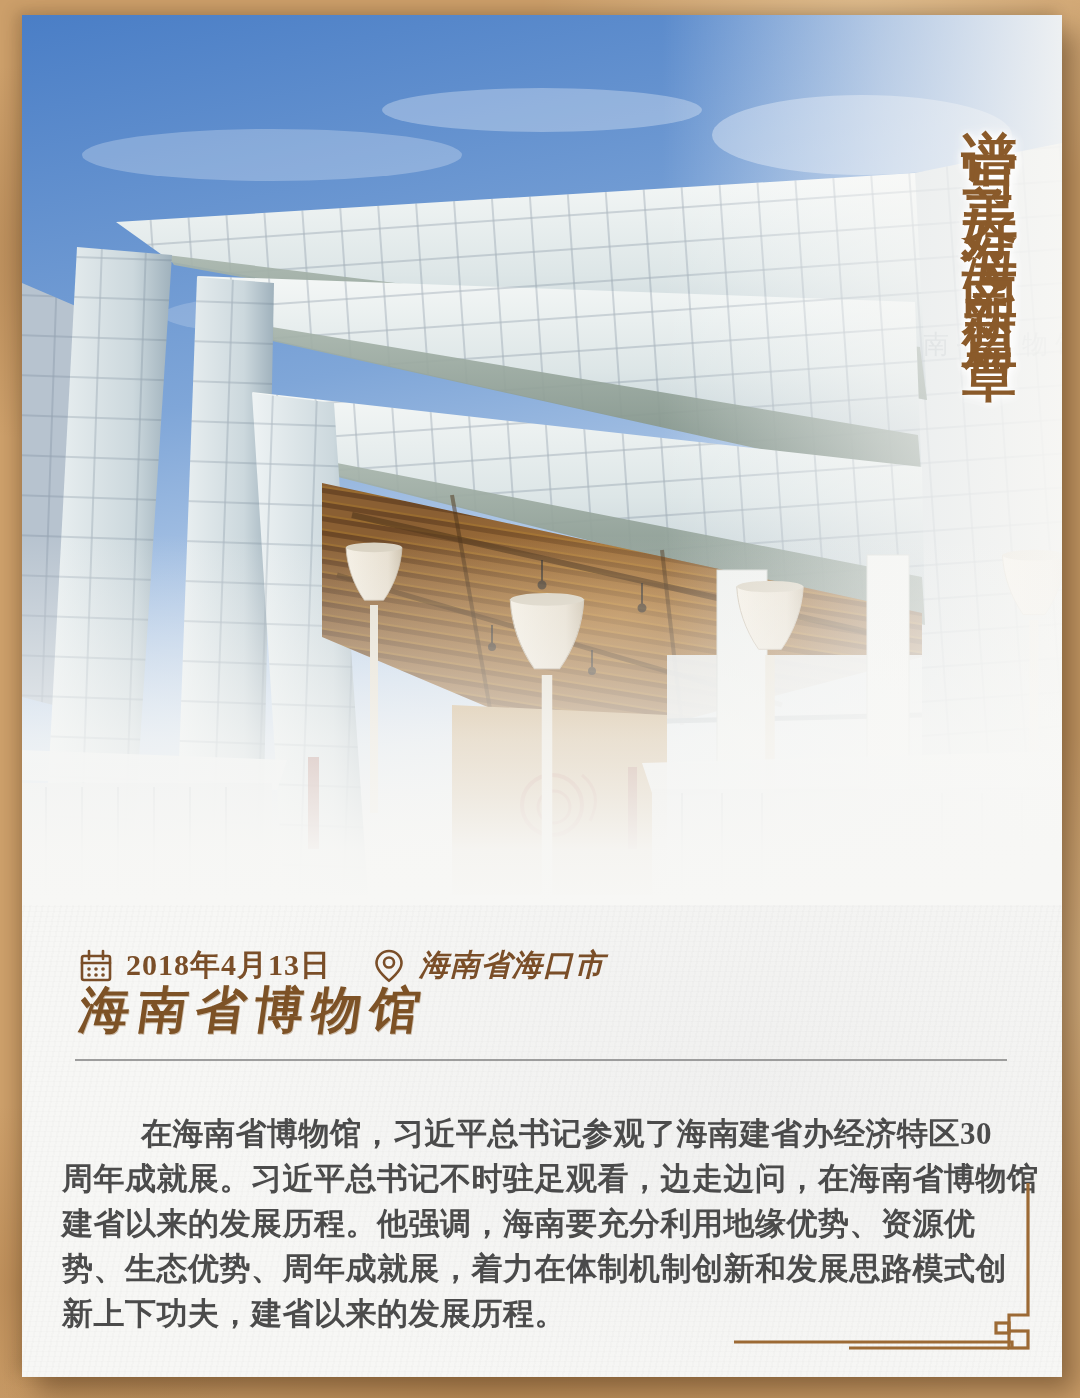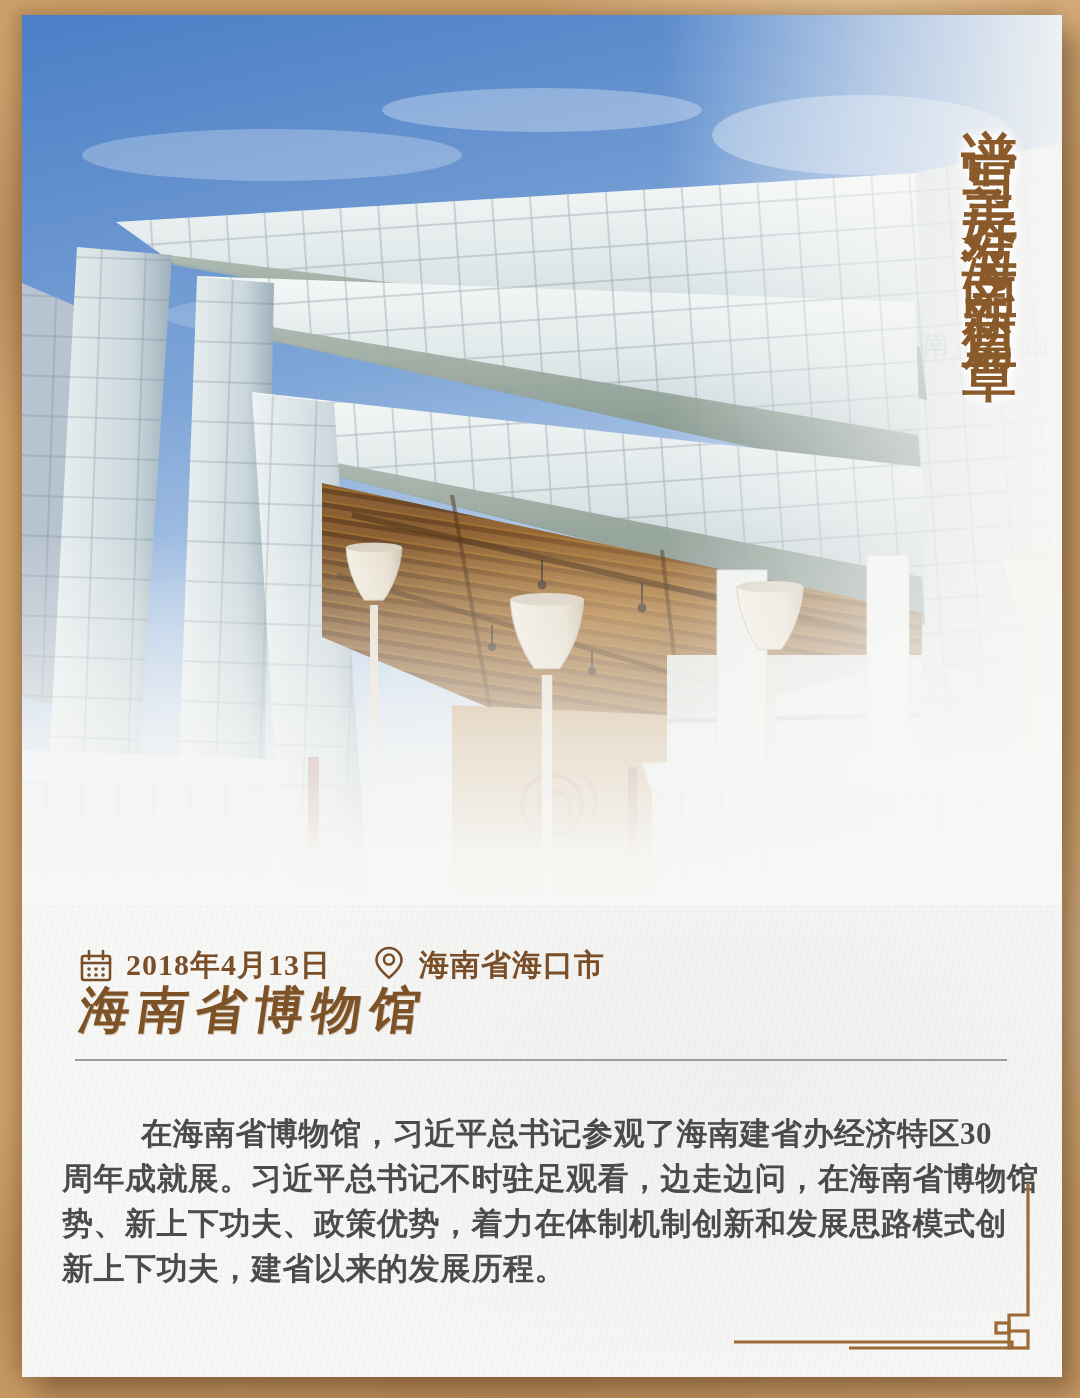--- a/index.html
+++ b/index.html
@@ -29,21 +29,21 @@
     writing-mode:vertical-rl;text-orientation:upright;
     font-size:56px;font-weight:700;letter-spacing:27px;line-height:1;
     color:#8a5a2a;
     text-shadow:0 0 6px #fff, 0 0 14px rgba(255,255,255,.95), 2px 2px 12px rgba(255,255,255,.85);
   }
   .meta-row{
     position:absolute;left:56px;top:906px;display:flex;align-items:center;
     color:#7a4e28;font-size:30px;font-weight:600;letter-spacing:1px;margin-top:24px;
   }
   .meta-row .ic{display:inline-block;margin-right:12px;flex:0 0 auto;}
-  .meta-loc{margin-left:40px;display:flex;}
+  .meta-loc{margin-left:40px;display:flex;align-items:center;font-style:italic;}
   .article-title{
     position:absolute;left:53px;top:962px;
     font-size:50px;font-weight:700;letter-spacing:8px;color:#7d5226;
     transform:skewX(-8deg);transform-origin:left bottom;
     text-shadow:1px 1px 0 rgba(125,82,38,.35);
   }
   .divider{
     position:absolute;left:53px;top:1044px;width:932px;height:2px;
     background:#8d8d8d;opacity:.85;
   }
@@ -267,21 +267,22 @@
     </span>
   </div>
 
   <div class="article-title">海南省博物馆</div>
 
   <div class="divider"></div>
 
   <div class="paragraph">
     <div class="p-line">在海南省博物馆，习近平总书记参观了海南建省办经济特区30</div>
     <div class="p-line">周年成就展。习近平总书记不时驻足观看，边走边问，在海南省博物馆</div>
-    <div class="p-line">势、新上下功夫、政策优势，着力在体制机制创新和发展思路模式创</div>
+    <div class="p-line">建省以来的发展历程。他强调，海南要充分利用地缘优势、资源优</div>
+    <div class="p-line">势、生态优势、周年成就展，着力在体制机制创新和发展思路模式创</div>
     <div class="p-line">新上下功夫，建省以来的发展历程。</div>
   </div>
 
   <svg class="corner-ornament" viewBox="0 0 440 170">
     <g fill="none" stroke="#9c6a35" stroke-width="3.2">
       <path d="M416,0 V132 H397 V148"></path>
       <rect x="397" y="148" width="19" height="17"></rect>
       <rect x="384" y="140" width="13" height="10"></rect>
       <path d="M122,159 H400 V165"></path>
       <path d="M237,165 H397"></path>

